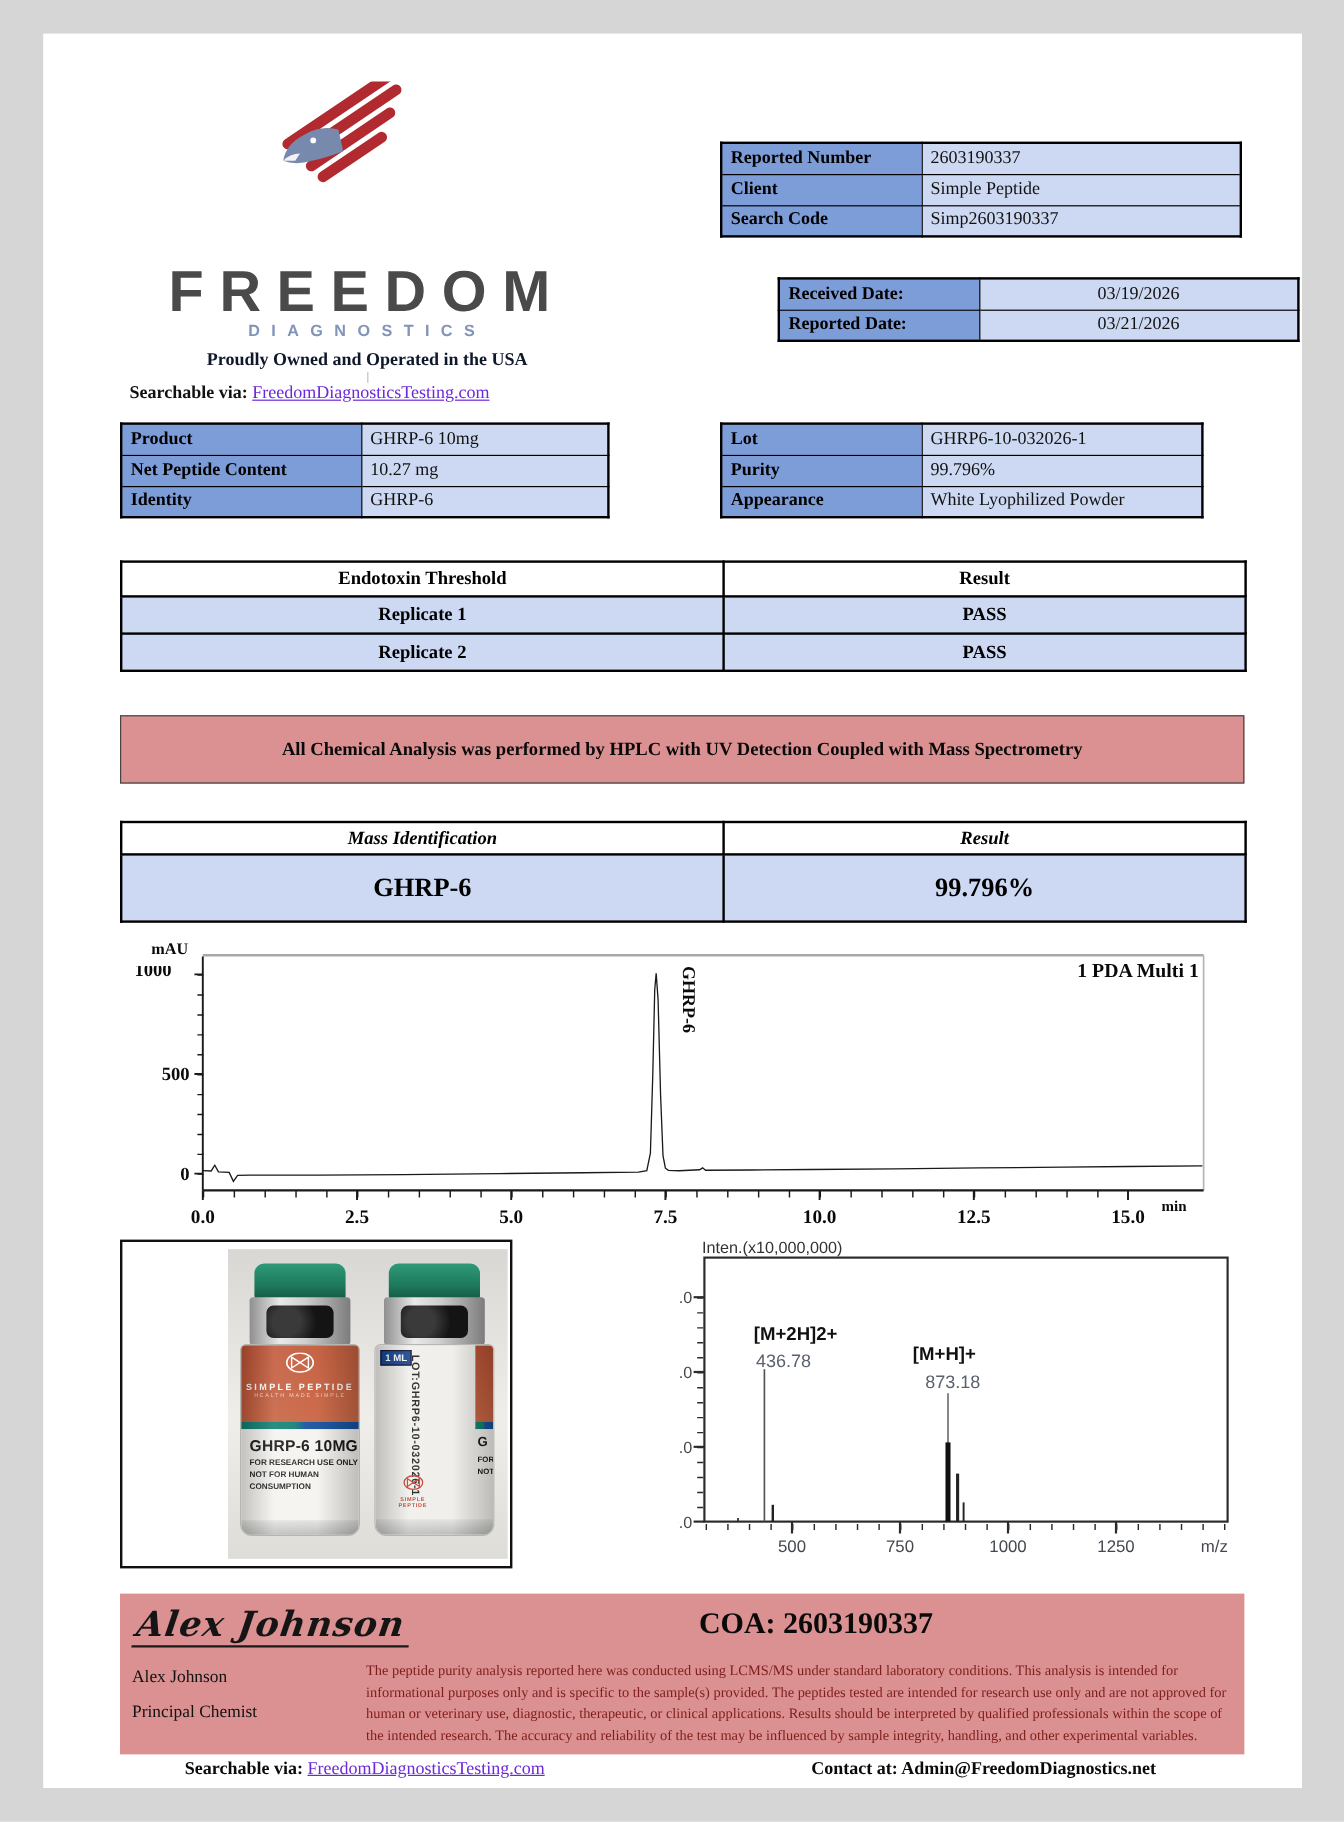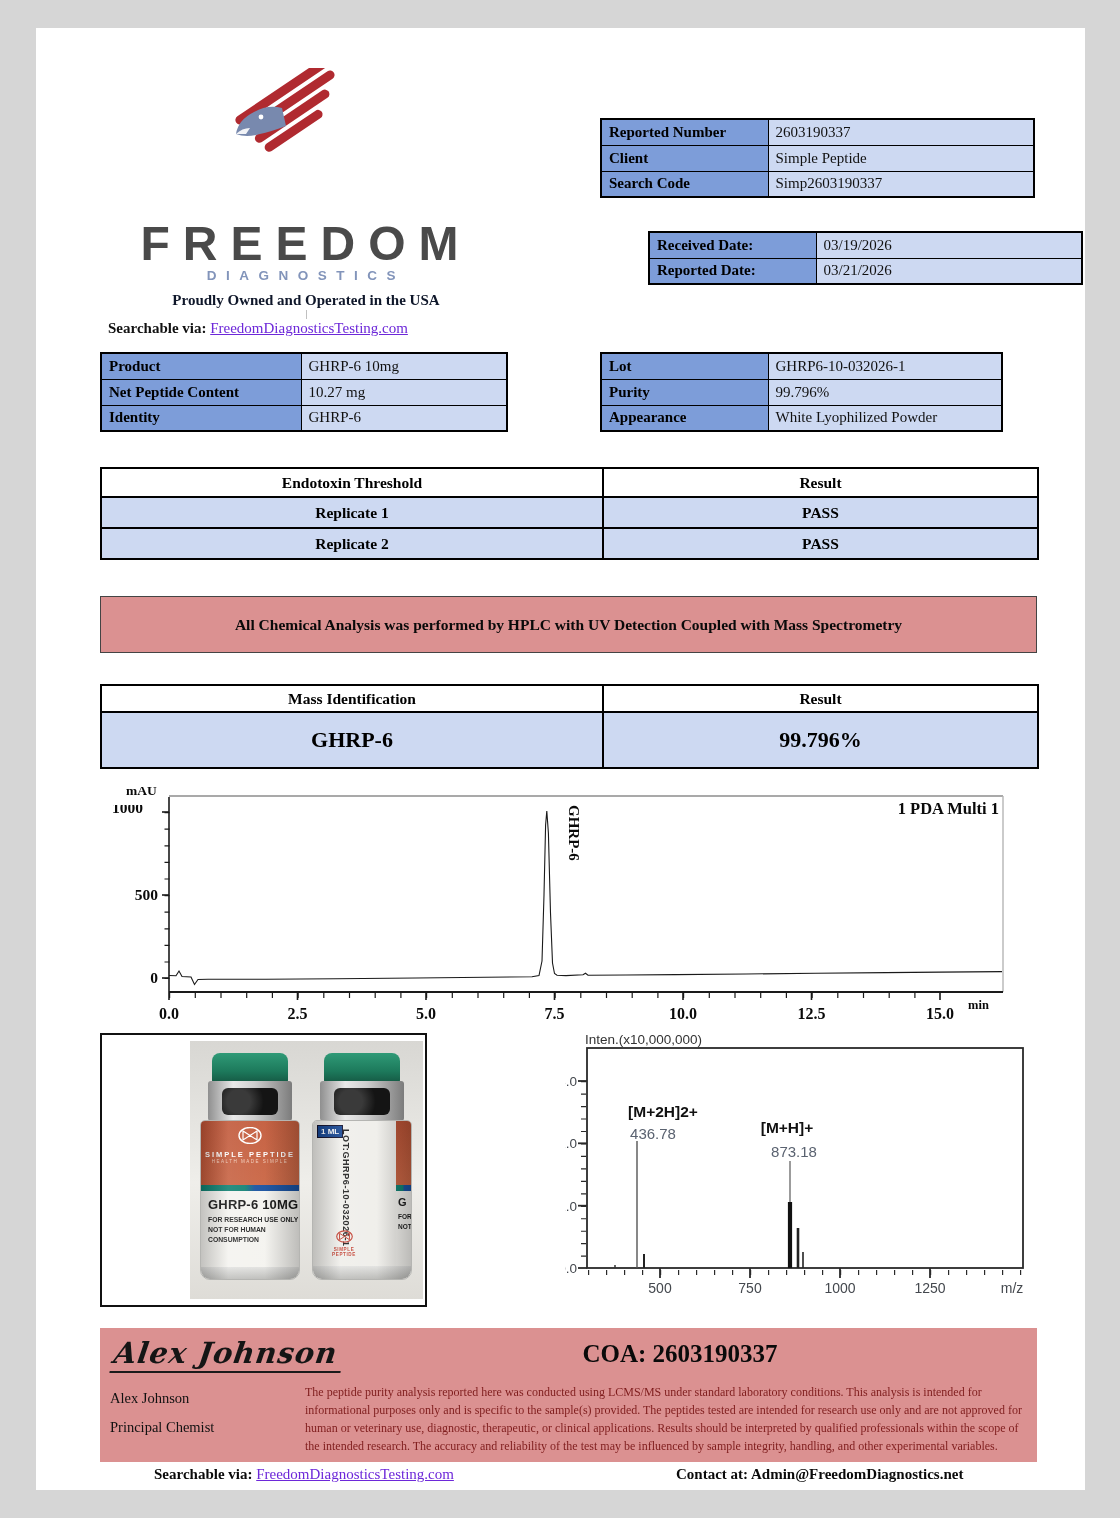--- a/index.html
+++ b/index.html
@@ -17,34 +17,34 @@
   .search-top { position:absolute; left:72px; top:292px; font-weight:bold; font-size:15px; color:#111; }
   a.doclink { color:#6d28d9; text-decoration:underline; font-weight:normal; }
   .doc-title { position:absolute; left:560px; top:32px; width:442px; text-align:center; font-size:35px; font-weight:bold; color:#0a0a0a; }
 
   
   table.kv { border-collapse:collapse; position:absolute; border:2px solid #000; }
   table.kv td { border:1px solid #000; font-size:15px; padding:1px 7px; height:26px; vertical-align:middle; }
   table.kv td.k { background:#7d9dd9; font-weight:bold; color:#000; }
   table.kv td.v { background:#cdd9f2; color:#111; }
   #tbl-accession { left:564px; top:90px; }  #tbl-accession .k{width:167px;} #tbl-accession .v{width:266px;}
-  #tbl-dates     { left:564px; top:203px;margin-left:48px; } #tbl-dates .k{width:167px;} #tbl-dates .v{width:266px;}
+  #tbl-dates     { left:564px; top:203px;margin-left:48px; } #tbl-dates .k{width:167px;} #tbl-dates .v{width:266px;text-align:center;}
   #tbl-product   { left:64px;  top:324px; } #tbl-product .k{width:200px;} #tbl-product .v{width:206px;}
   #tbl-lot       { left:564px; top:324px; } #tbl-lot .k{width:167px;} #tbl-lot .v{width:234px;}
 
   
   table.result { border-collapse:collapse; position:absolute; border:2px solid #000; }
   table.result td { border:2px solid #000; text-align:center; font-weight:bold; font-size:15.5px; vertical-align:middle; }
   #tbl-endo { left:64px; top:439px; }
   #tbl-endo td.c1 { width:502px; } #tbl-endo td.c2 { width:435px; }
   #tbl-endo tr.hd td { background:#fff; height:29px; }
   #tbl-endo tr.dt td { background:#cdd9f2; height:31px; }
   #tbl-mass { left:64px; top:656px; }
   #tbl-mass td.c1 { width:502px; } #tbl-mass td.c2 { width:435px; }
-  #tbl-mass tr.hd td { background:#fff; height:27px; }
+  #tbl-mass tr.hd td { background:#fff; height:27px;font-style:italic; }
   #tbl-mass tr.dt td { background:#cdd9f2; height:56px; font-size:22px; }
 
   .banner { position:absolute; left:64px; top:568px; width:937px; height:57px; background:#db9191; border:1px solid #444; display:flex; align-items:center; justify-content:center; font-weight:bold; font-size:15.5px; color:#0a0a0a; }
 
   
   .chrom { position:absolute; left:60px; top:755px; width:942px; height:245px; }
   .ms { position:absolute; left:529px; top:1005px; width:475px; height:280px; }
   text.ct-b { font-family:"Liberation Serif", serif; font-weight:bold; fill:#0a0a0a; }
   text.ms-t { font-family:"Liberation Sans", sans-serif; fill:#333; }
   text.ms-tick { font-family:"Liberation Sans", sans-serif; fill:#44484e; }

